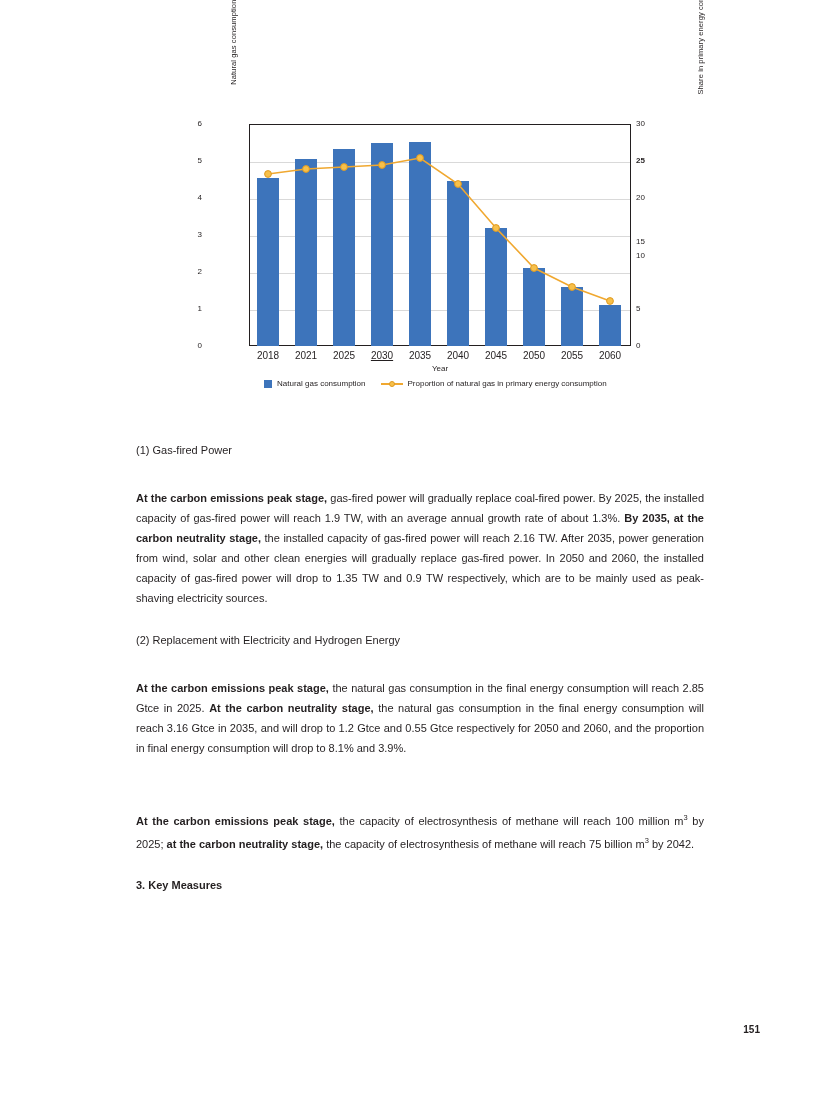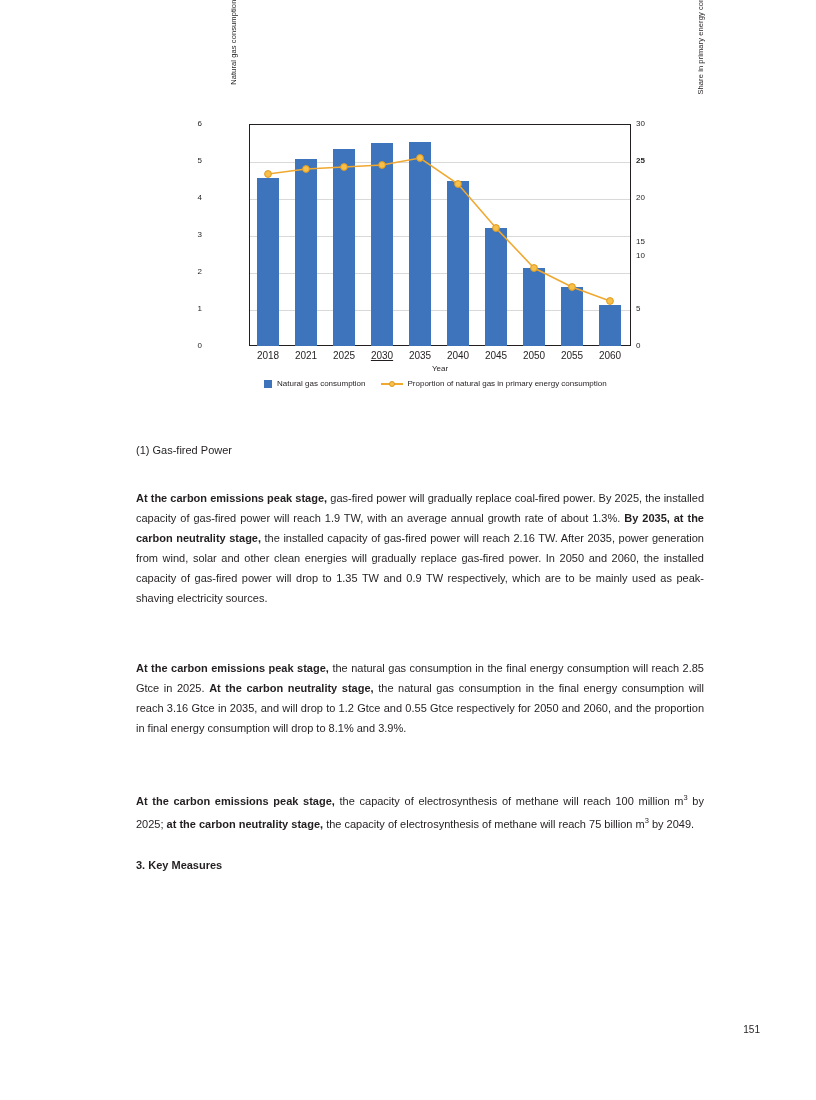--- a/index.html
+++ b/index.html
@@ -196,21 +196,21 @@
   .sp-28 { height: 28px; }
   .sp-22 { height: 22px; }
   b { font-weight: bold; }
   sup { font-size: 7.5px; vertical-align: super; }
 
   .page-number {
     position: absolute;
     right: 56px;
     top: 1024px;
     font-size: 10px;
-    font-weight: normal;
+    font-weight: bold;
     color: #231f20;
   }
 </style>
 </head>
 <body>
 
 <div class="page">
 
   <div class="figure-wrap">
     <div class="chart-area">
@@ -300,28 +300,29 @@
 
 
   <div class="body">
 
     <p class="heading">(1) Gas-fired Power</p>
     <div class="sp-28"></div>
 
     <p class="para"><b>At the carbon emissions peak stage,</b><span> gas-fired power will gradually replace coal-fired power. By 2025, the installed capacity of gas-fired power will reach 1.9 TW, with an average annual growth rate of about 1.3%. </span><b>By 2035, at the carbon neutrality stage,</b><span> the installed capacity of gas-fired power will reach 2.16 TW. After 2035, power generation from wind, solar and other clean energies will gradually replace gas-fired power. In 2050 and 2060, the installed capacity of gas-fired power will drop to 1.35 TW and 0.9 TW respectively, which are to be mainly used as peak-shaving electricity sources.</span></p>
 
     <div class="sp-22"></div>
+    <p class="heading">(2) Replacement with Electricity and Hydrogen Energy</p>
     <div class="sp-28"></div>
 
     <p class="para"><b>At the carbon emissions peak stage,</b><span> the natural gas consumption in the final energy consumption will reach 2.85 Gtce in 2025. </span><b>At the carbon neutrality stage,</b><span> the natural gas consumption in the final energy consumption will reach 3.16 Gtce in 2035, and will drop to 1.2 Gtce and 0.55 Gtce respectively for 2050 and 2060, and the proportion in final energy consumption will drop to 8.1% and 3.9%.</span></p>
 
     <div class="sp-22"></div>
     <div class="sp-28"></div>
 
-    <p class="para"><b>At the carbon emissions peak stage,</b><span> the capacity of electrosynthesis of methane will reach 100 million m</span><sup>3</sup><span> by 2025; </span><b>at the carbon neutrality stage,</b><span> the capacity of electrosynthesis of methane will reach 75 billion m</span><sup>3</sup><span> by 2049.</span></p>
+    <p class="para"><b>At the carbon emissions peak stage,</b><span> the capacity of electrosynthesis of methane will reach 100 million m</span><sup>3</sup><span> by 2025; </span><b>at the carbon neutrality stage,</b><span> the capacity of electrosynthesis of methane will reach 75 billion m</span><sup>3</sup><span> by 2042.</span></p>
 
     <div class="sp-22"></div>
     <p class="heading bold">3. Key Measures</p>
     <div class="sp-28"></div>
 
   </div>
 
   <div class="page-number">151</div>
 </div>
 

